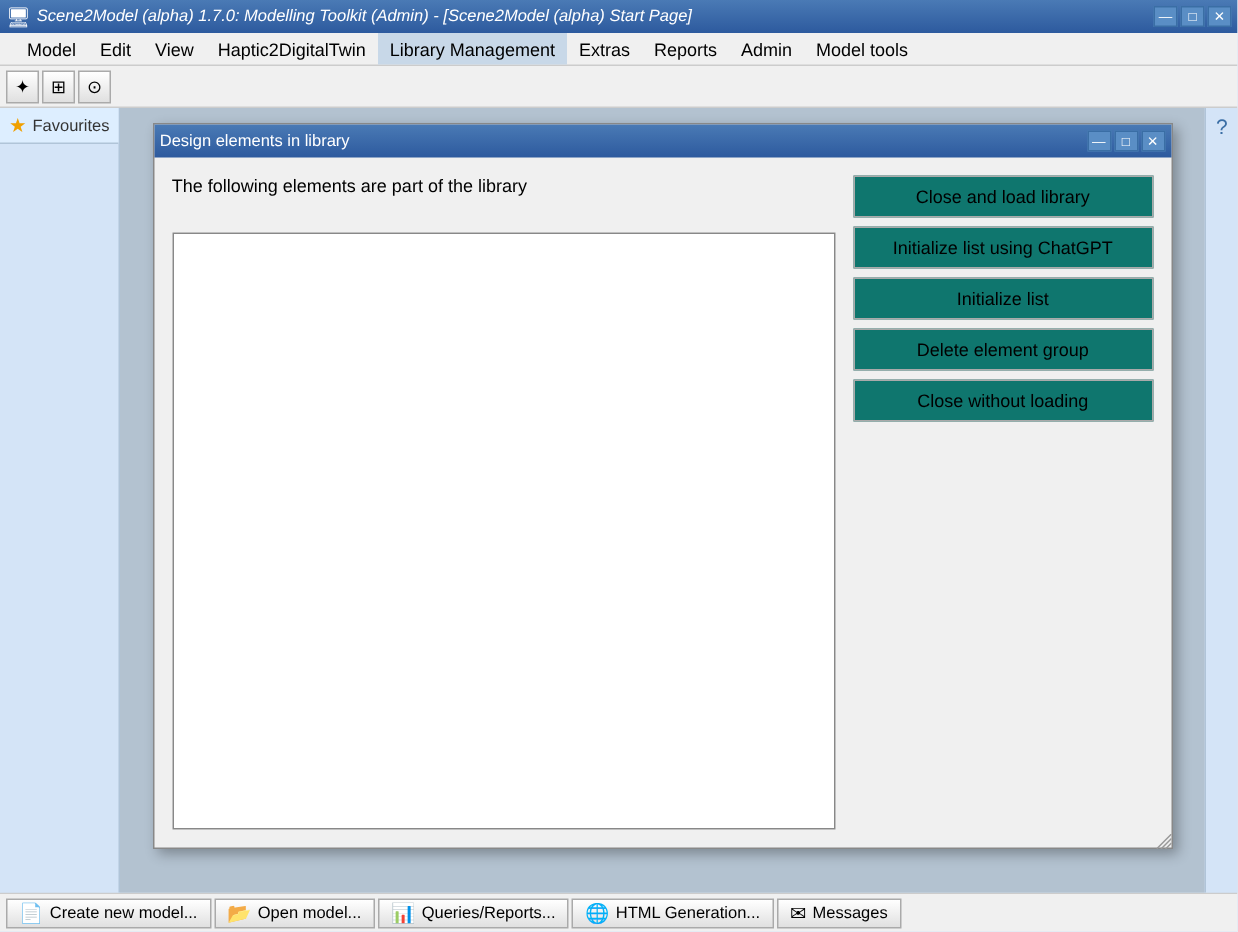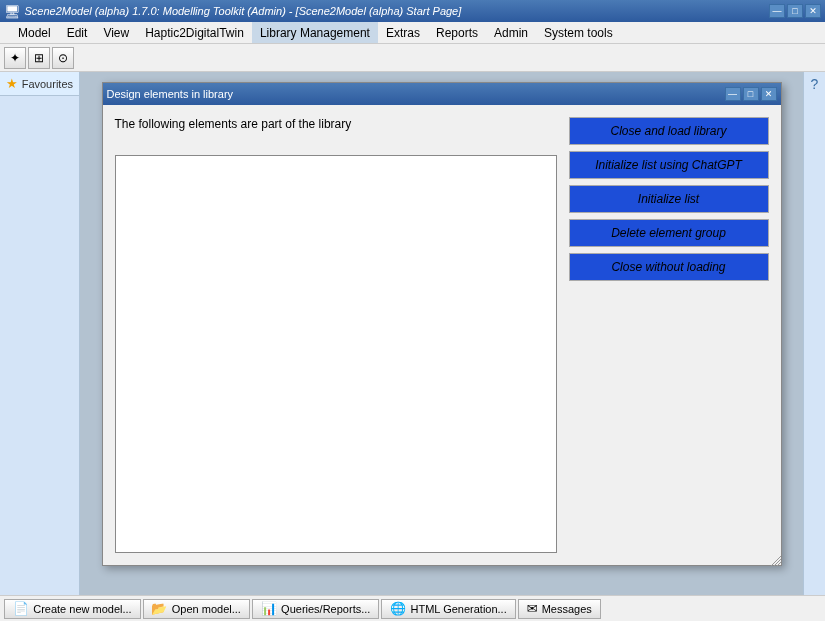--- a/index.html
+++ b/index.html
@@ -242,30 +242,29 @@
       width: 200px;
       display: flex;
       flex-direction: column;
       gap: 6px;
       padding-top: 0;
     }
 
     .dialog-action-btn {
       width: 100%;
       height: 28px;
-      background: #1d4ed8;
+      background: #0f766e;
       border: 1px solid #aaa;
       font-size: 12px;
       cursor: pointer;
       color: #000;
       display: flex;
       align-items: center;
       justify-content: center;
       padding: 0 8px;
-      font-style: italic;
     }
 
     
     .dialog-resize {
       position: absolute;
       bottom: 0;
       right: 0;
       width: 10px;
       height: 10px;
       cursor: se-resize;
@@ -288,21 +287,21 @@
 
 <div class="menu-bar">
   <div class="menu-item">Model</div>
   <div class="menu-item">Edit</div>
   <div class="menu-item">View</div>
   <div class="menu-item">Haptic2DigitalTwin</div>
   <div class="menu-item active">Library Management</div>
   <div class="menu-item">Extras</div>
   <div class="menu-item">Reports</div>
   <div class="menu-item">Admin</div>
-  <div class="menu-item">System tools</div>
+  <div class="menu-item">Model tools</div>
 </div>
 
 <div class="toolbar">
   <div class="toolbar-btn">✦</div>
   <div class="toolbar-btn">⊞</div>
   <div class="toolbar-btn">⊙</div>
 </div>
 
 <div class="main-area">
 

